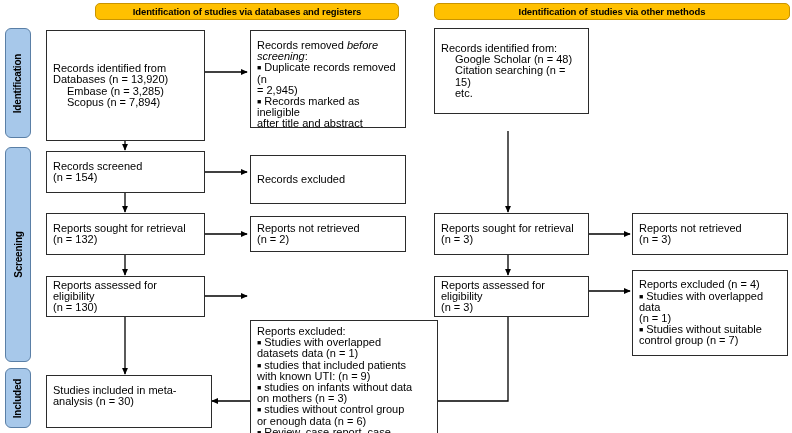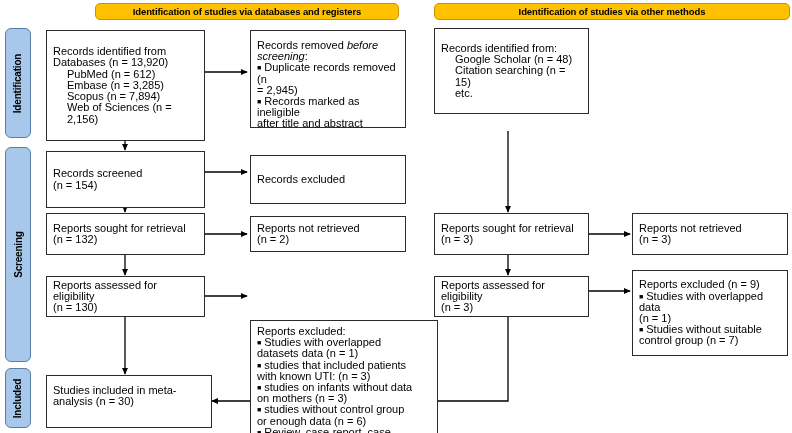--- a/index.html
+++ b/index.html
@@ -143,37 +143,35 @@
   <div class="stage" style="left:5px; top:147px; width:26px; height:215px;">
     <span>Screening</span>
   </div>
   <div class="stage" style="left:5px; top:368px; width:26px; height:60px;">
     <span>Included</span>
   </div>
 
   <div class="node vcenter" style="left:46px; top:30px; width:159px; height:111px;">
     <div class="line">Records identified from</div>
     <div class="line">Databases (n = 13,920)</div>
-    <div class="line indent">PubMed (n = 612)</div>
     <div class="line indent">Embase (n = 3,285)</div>
     <div class="line indent">Scopus (n = 7,894)</div>
-    <div class="line indent">Web of Sciences (n = 2,156)</div>
   </div>
 
   <div class="node" style="left:250px; top:30px; width:156px; height:98px; padding-top:9px;">
     <div class="line"><span>Records removed </span><span class="ital">before</span></div>
     <div class="line"><span class="ital">screening</span><span>:</span></div>
     <div class="line bullet">Duplicate records removed (n</div>
     <div class="line">= 2,945)</div>
     <div class="line bullet">Records marked as ineligible</div>
     <div class="line">after title and abstract screening</div>
     <div class="line">(n = 10,821)</div>
   </div>
 
-  <div class="node vcenter" style="left:46px; top:151px; width:159px; height:57px;">
+  <div class="node vcenter" style="left:46px; top:151px; width:159px; height:42px;">
     <div class="line">Records screened</div>
     <div class="line">(n = 154)</div>
   </div>
 
   <div class="node vcenter" style="left:250px; top:155px; width:156px; height:49px;">
     <div class="line">Records excluded</div>
   </div>
 
   <div class="node vcenter" style="left:46px; top:213px; width:159px; height:42px;">
     <div class="line">Reports sought for retrieval</div>
@@ -188,21 +186,21 @@
   <div class="node vcenter" style="left:46px; top:276px; width:159px; height:41px;">
     <div class="line">Reports assessed for eligibility</div>
     <div class="line">(n = 130)</div>
   </div>
 
   <div class="node" style="left:250px; top:272px; width:188px; height:121px; margin-top:48px;">
     <div class="line">Reports excluded:</div>
     <div class="line bullet">Studies with overlapped</div>
     <div class="line">datasets data (n = 1)</div>
     <div class="line bullet">studies that included patients</div>
-    <div class="line">with known UTI: (n = 3)</div>
+    <div class="line">with known UTI: (n = 9)</div>
     <div class="line bullet">studies on infants without data</div>
     <div class="line">on mothers (n = 3)</div>
     <div class="line bullet">studies without control group</div>
     <div class="line">or enough data (n = 6)</div>
     <div class="line bullet">Review, case-report, case-</div>
 
   </div>
 
   <div class="node" style="left:46px; top:375px; width:166px; height:53px; padding-top:9px;">
     <div class="line">Studies included in meta-</div>
@@ -225,20 +223,20 @@
     <div class="line">Reports not retrieved</div>
     <div class="line">(n = 3)</div>
   </div>
 
   <div class="node vcenter" style="left:434px; top:276px; width:155px; height:41px;">
     <div class="line">Reports assessed for eligibility</div>
     <div class="line">(n = 3)</div>
   </div>
 
   <div class="node vcenter" style="left:632px; top:270px; width:156px; height:86px;">
-    <div class="line">Reports excluded (n = 9)</div>
+    <div class="line">Reports excluded (n = 4)</div>
     <div class="line bullet">Studies with overlapped data</div>
     <div class="line">(n = 1)</div>
     <div class="line bullet">Studies without suitable</div>
     <div class="line">control group (n = 7)</div>
   </div>
 
 </div>
 
 </body></html>

